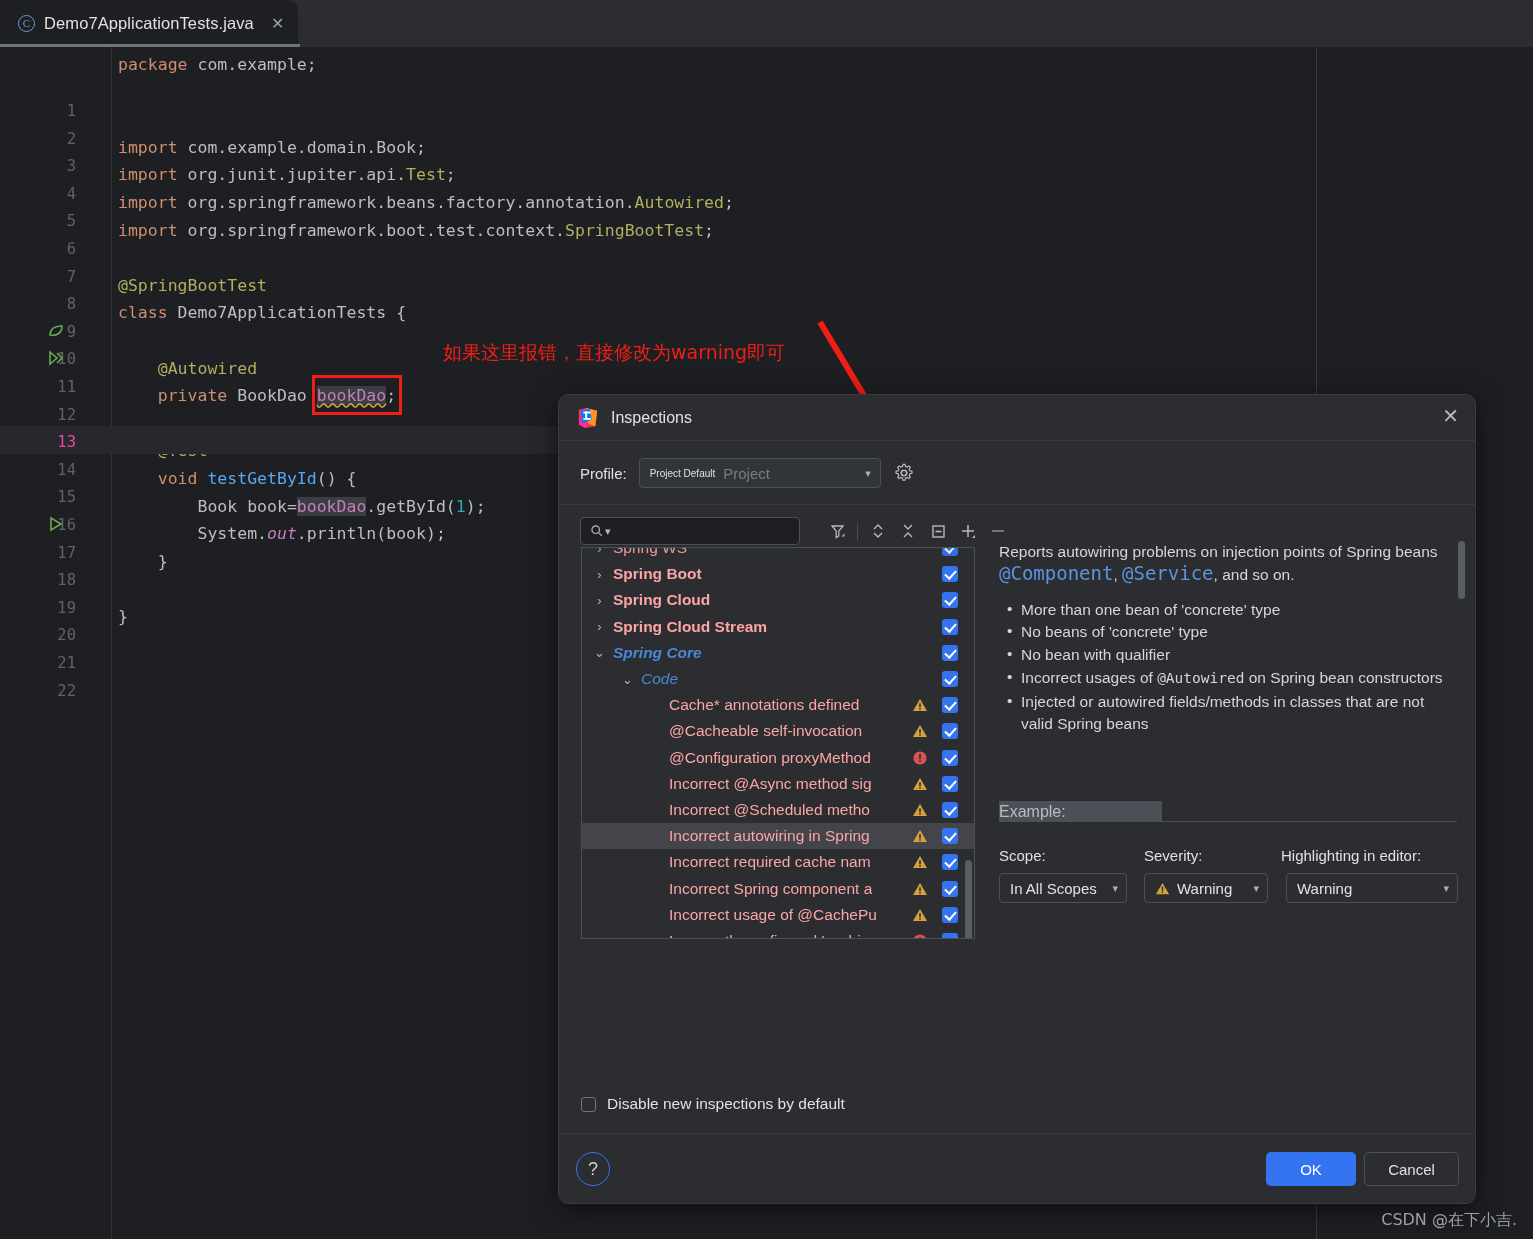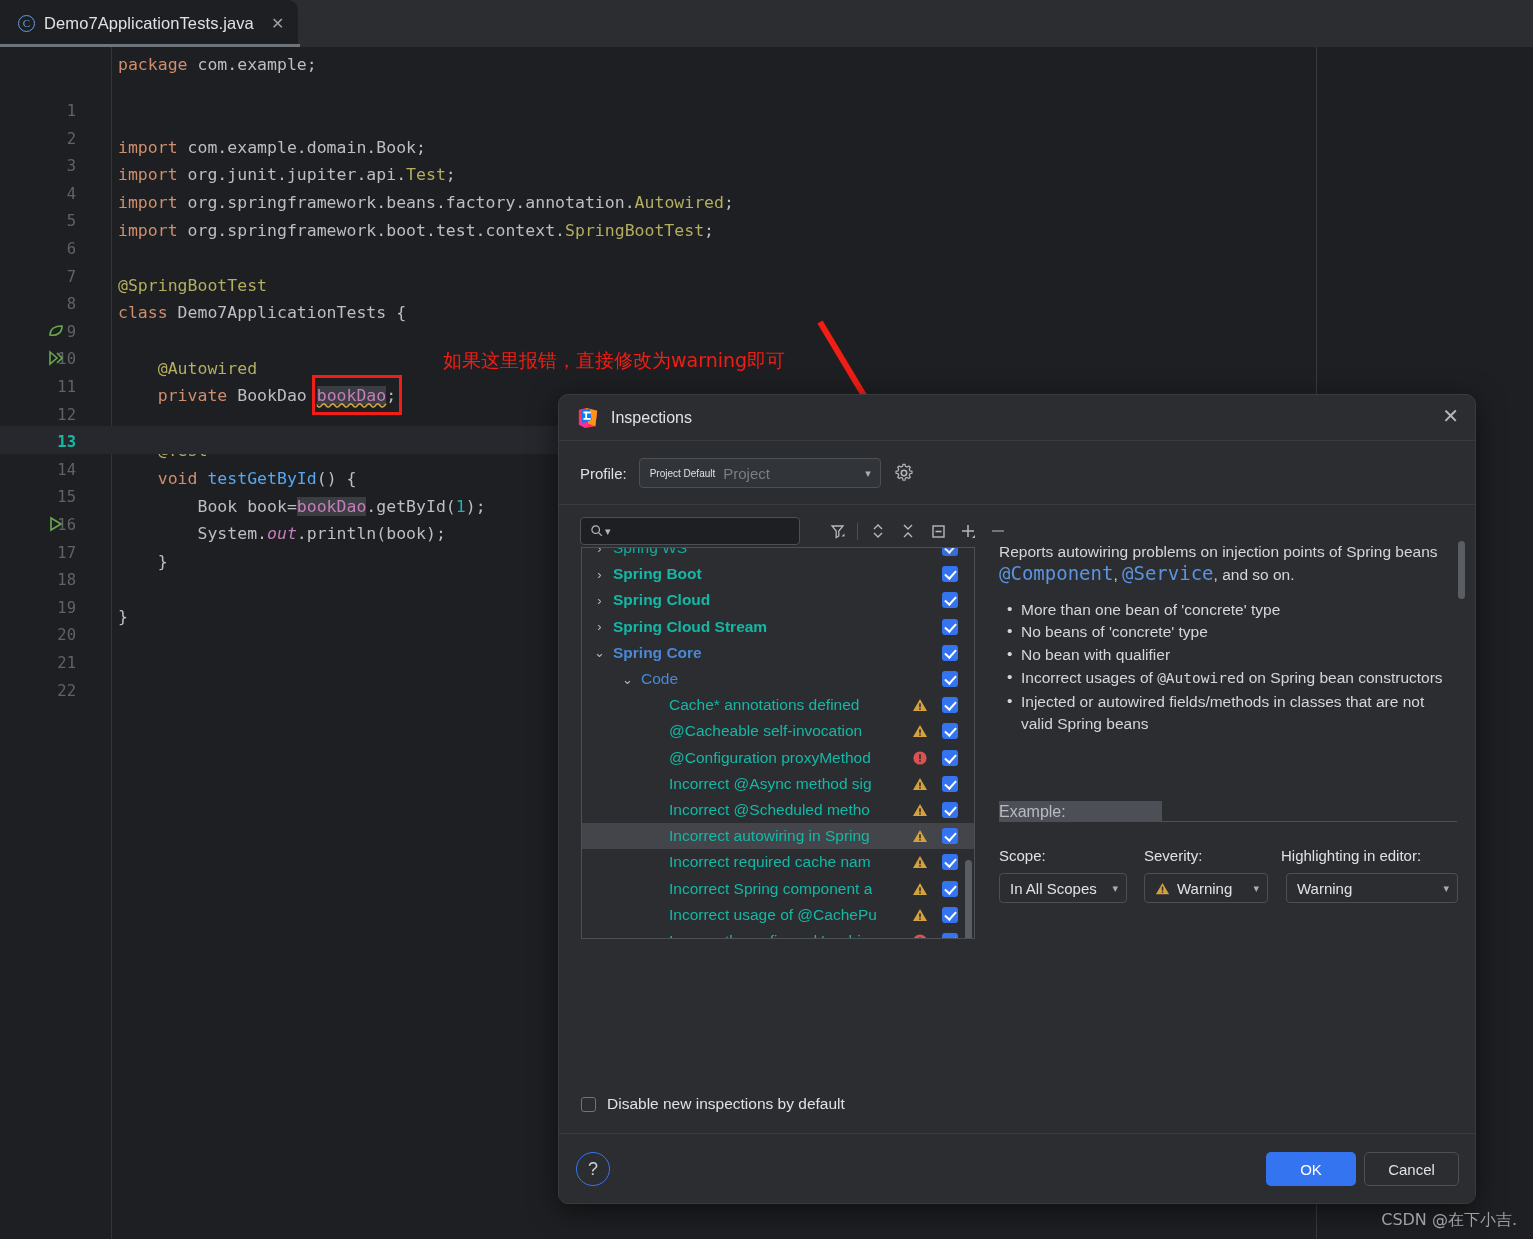--- a/index.html
+++ b/index.html
@@ -55,21 +55,21 @@
     position: absolute; left: 112px; top: 0; right: 0; bottom: 0;
     font-family: "DejaVu Sans Mono", monospace;
     font-size: 16.5px; line-height: 27.6px;
   }
   .line { position: absolute; left: 0; white-space: pre; }
   .ln {
     position: absolute; width: 76px; text-align: right;
     color: #606366; font-family: "DejaVu Sans Mono", monospace;
     font-size: 15.5px; line-height: 27.6px;
   }
-  .ln.cur { color: #14b8a6; font-weight: bold; }
+  .ln.cur { color: #ec4899; }
   .cur-line-hl {
     position: absolute; left: 0; width: 1316px; height: 28px;
     background: #26282e;
   }
 
   .kw      { color: #cf8e6d; }
   .plain   { color: #bcbec4; }
   .anno    { color: #b3ae60; }
   .field   { color: #c77dbb; }
   .method  { color: #56a8f5; }
@@ -83,21 +83,20 @@
   }
 
   .gutter-icon { position: absolute; }
 
   
   .annot-text {
     position: absolute; left: 443px; top: 340px;
     color: #f01e15; font-size: 19px;
     font-family: "DejaVu Sans", sans-serif; white-space: nowrap;
     font-weight: 500;
-    margin-top: 8px;
   }
   .red-box {
     position: absolute; left: 312px; top: 375px; width: 90px; height: 40px;
     border: 3px solid #f01e15;
   }
   .red-arrow { position: absolute; left: 0; top: 0; width: 1533px; height: 1239px;
     pointer-events: none; }
 
   
   .dialog {
@@ -159,22 +158,22 @@
   }
   .tree-row {
     position: relative; height: 26.2px; display: flex; align-items: center;
     padding-left: 10px; white-space: nowrap;
   }
   .tree-row.selected { background: #43454a; }
   .tw {
     width: 15px; color: #b6b8bd; font-size: 13px; flex: 0 0 15px;
     text-align: center;
   }
-  .tree-label { color: #14b8a6; font-size: 15.5px; overflow: hidden; }
-  .tree-label.blue { color: #4a88d6; }
+  .tree-label { color: #fca5a5; font-size: 15.5px; overflow: hidden; }
+  .tree-label.blue { color: #4a88d6; font-style: italic; }
   .tree-label.cat { font-weight: bold; }
   .sev-ico { position: absolute; right: 46px; width: 16px; height: 16px; }
   .tree-check {
     position: absolute; right: 16px; width: 16px; height: 16px;
     background: #3574f0; border-radius: 3px;
   }
   .tree-check::after {
     content: ""; position: absolute; left: 4.5px; top: 2px;
     width: 5px; height: 9px; border: solid #fff;
     border-width: 0 2px 2px 0; transform: rotate(42deg);

